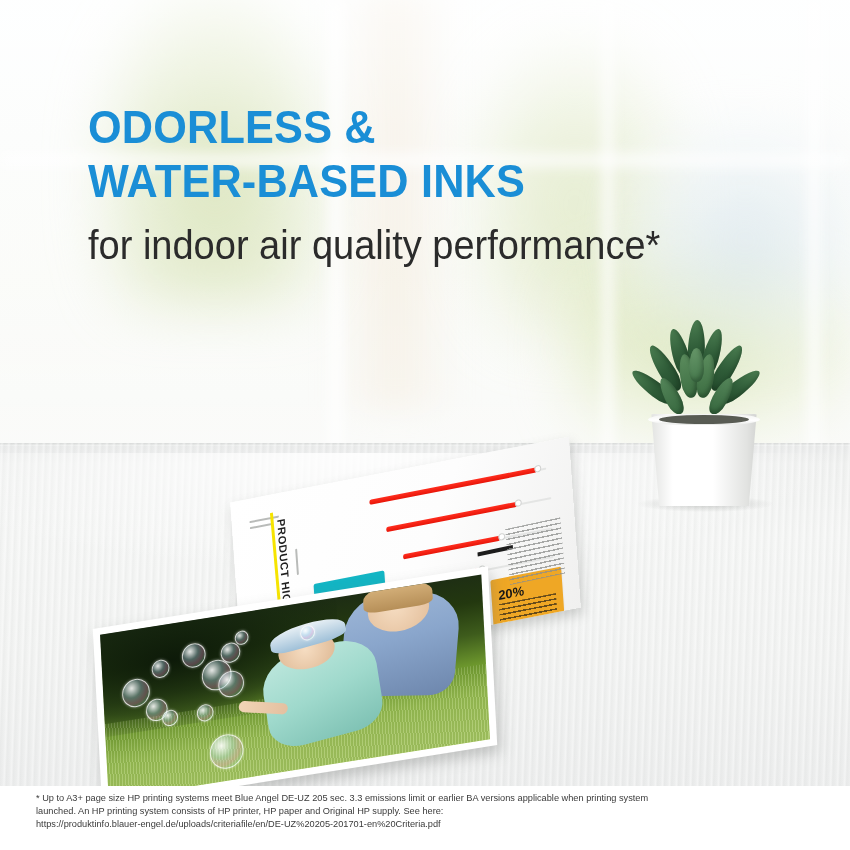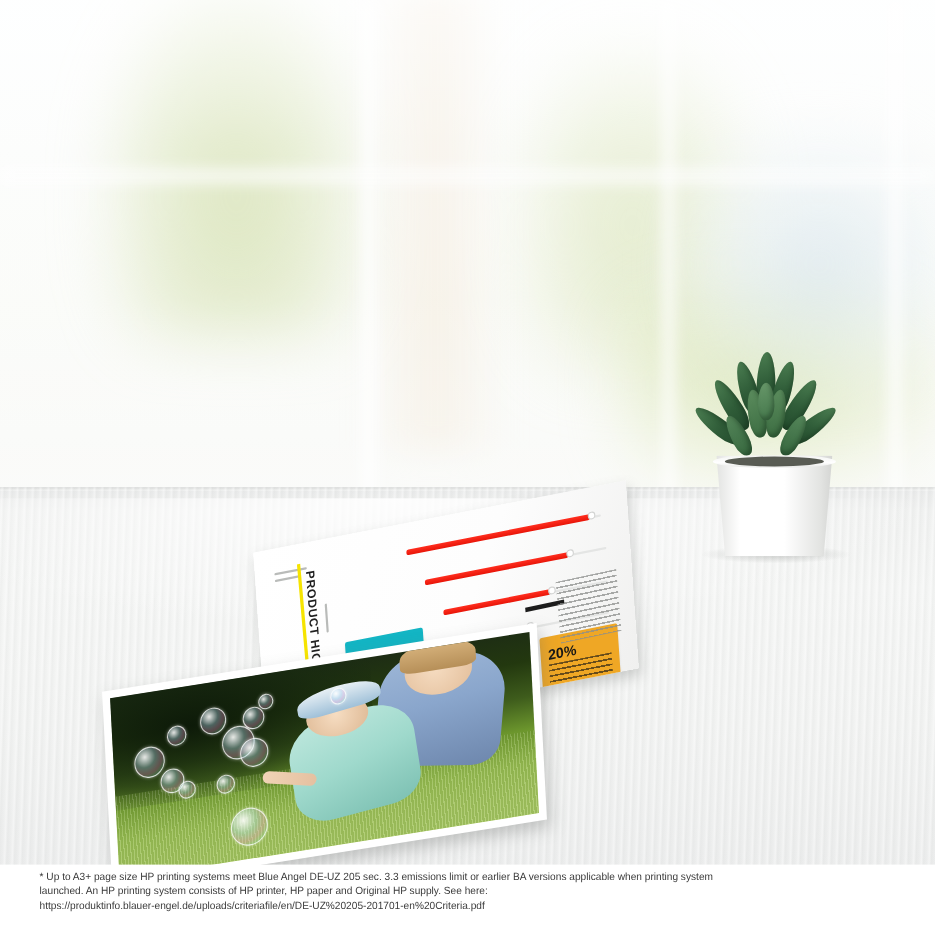--- a/index.html
+++ b/index.html
@@ -153,20 +153,25 @@
     <div class="mullion mull-h1"></div>
     <div class="bd-veil"></div>
   </div>
 
   <div class="desk">
     <div class="desk-edge"></div>
     <div class="desk-grain"></div>
     <div class="desk-sheen"></div>
   </div>
 
+  <div class="headline">
+    <div class="h-line">ODORLESS &amp;</div>
+    <div class="h-line">WATER-BASED INKS</div>
+    <div class="sub">for indoor air quality performance*</div>
+  </div>
 
   <div class="plant">
     <div class="pot-shadow"></div>
     <div class="leaf" style="left:60px;top:2px;width:17px;height:52px;transform:rotate(2deg);"></div>
     <div class="leaf" style="left:44px;top:10px;width:16px;height:50px;transform:rotate(-16deg);"></div>
     <div class="leaf" style="left:76px;top:10px;width:16px;height:50px;transform:rotate(16deg);"></div>
     <div class="leaf" style="left:29px;top:24px;width:16px;height:52px;transform:rotate(-32deg);"></div>
     <div class="leaf" style="left:91px;top:24px;width:16px;height:52px;transform:rotate(32deg);"></div>
     <div class="leaf" style="left:17px;top:44px;width:15px;height:50px;transform:rotate(-52deg);"></div>
     <div class="leaf" style="left:104px;top:44px;width:15px;height:50px;transform:rotate(52deg);"></div>

